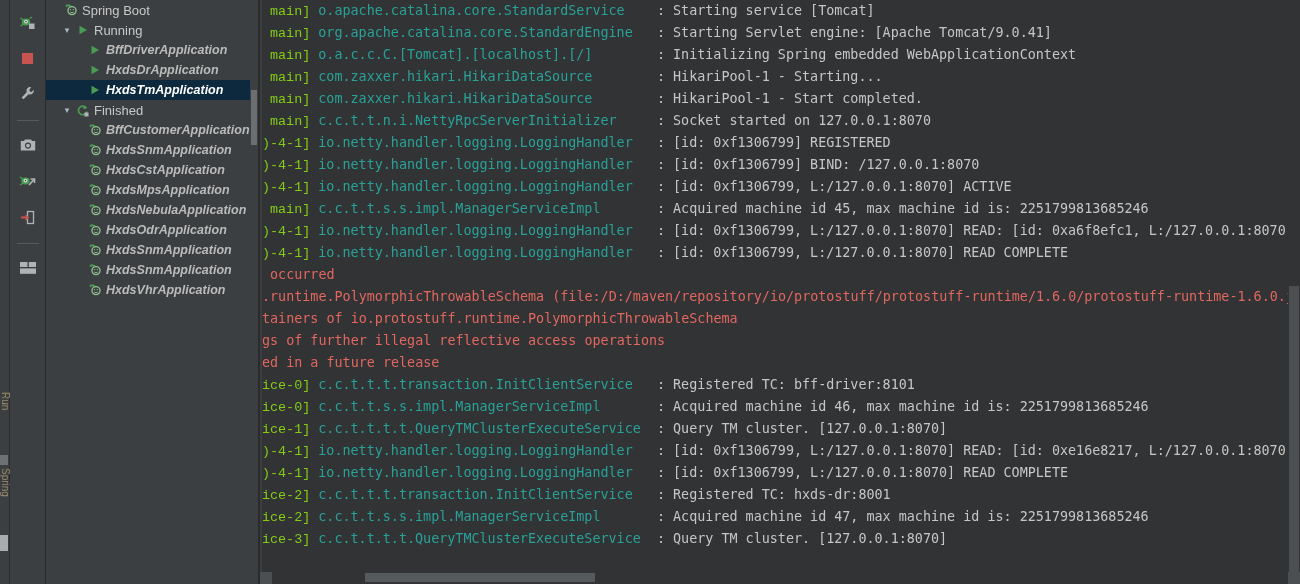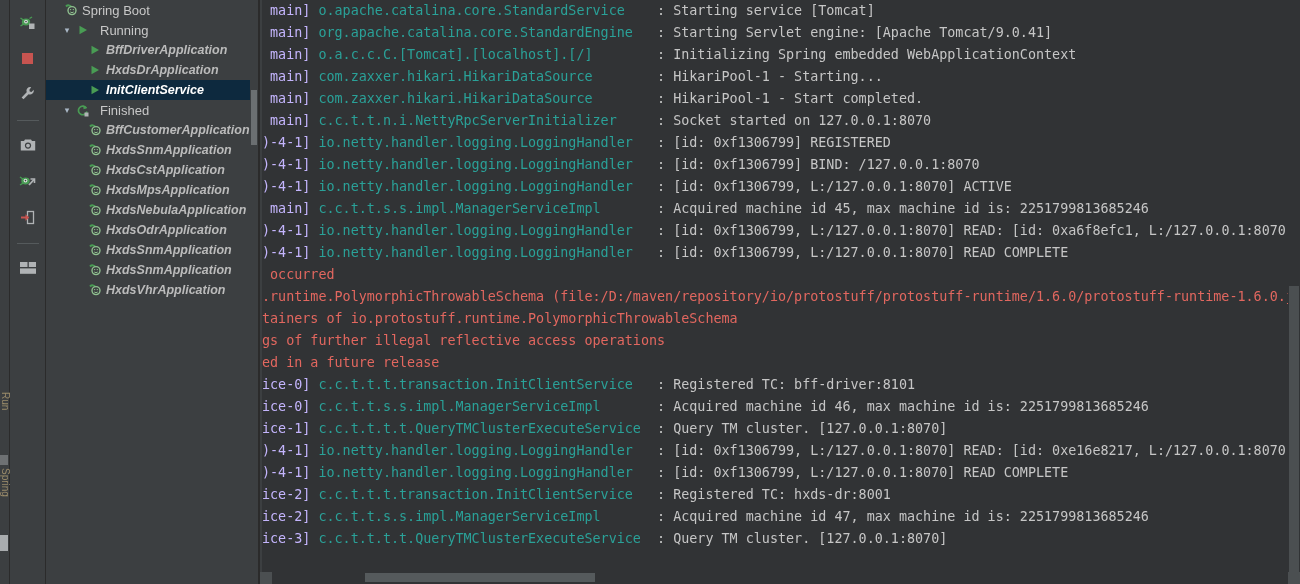--- a/index.html
+++ b/index.html
@@ -76,21 +76,21 @@
   .tree-row .twisty {
     width: 14px; min-width: 14px; display: flex;
     align-items: center; justify-content: center;
     color: #a9b7c6; font-size: 9px;
   }
   .tree-row .ticon {
     width: 17px; min-width: 17px; display: flex;
     align-items: center; justify-content: center;
   }
   .tree-row .tlabel { color: #bbbbbb; font-weight: bold; padding-left: 3px; }
-  .tree-row.group .tlabel { color: #c8c8c8; font-weight: normal; font-size: 13px; margin-left: 6px; }
+  .tree-row.group .tlabel { color: #c8c8c8; font-weight: normal; font-size: 13px; }
   .tree-row.root .tlabel { color: #c8c8c8; font-weight: normal; font-size: 13px; }
   .tree-row.selected .tlabel { color: #ffffff; }
 
   .indent-0 { padding-left: 2px; }
   .indent-1 { padding-left: 14px; }
   .indent-2 { padding-left: 40px; font-style: italic; }
 
   
   .tree-scroll-track {
     position: absolute; right: 0; top: 0; width: 8px; height: 584px;
@@ -117,21 +117,21 @@
     background: #3c3f41;
   }
   .log {
     position: absolute; left: 2px; top: 0;
     font-family: "DejaVu Sans Mono", monospace;
     font-size: 13.4px;
     line-height: 22px;
     white-space: pre;
   }
   .log-line { height: 22px; white-space: pre; }
-  .c-thread { color: #c4b5fd; }
+  .c-thread { color: #84cc16; font-family: Liberation Mono, monospace; }
   .c-logger { color: #2aa198; }
   .c-msg    { color: #c6c6c6; }
   .c-err    { color: #e2675f; }
 
   
   .h-scroll-track {
     position: absolute; left: 0; bottom: 0; height: 12px; width: 100%;
     background: #313335;
   }
   .h-scroll-thumb {
@@ -278,21 +278,21 @@
       </span>
       <span class="tlabel">HxdsDrApplication</span>
     </div>
 
     <div class="tree-row indent-2 selected">
       <span class="ticon">
         <svg width="12" height="12" viewBox="0 0 12 12">
             <path d="M2.5 1.8 L10 6 L2.5 10.2 Z" fill="#499c54"></path>
           </svg>
       </span>
-      <span class="tlabel">InitClientService</span>
+      <span class="tlabel">HxdsTmApplication</span>
     </div>
 
     <div class="tree-row group indent-1">
       <span class="twisty">▾</span>
       <span class="ticon">
         <svg width="13" height="13" viewBox="0 0 13 13">
           <path d="M10.4 4.2 A4.3 4.3 0 1 0 10.9 7.5" stroke="#499c54" stroke-width="1.7" fill="none"></path>
           <path d="M7.2 1.4 L11 3.9 L7.6 5.2 Z" fill="#499c54"></path>
           <rect x="8.5" y="8.5" width="4" height="4" fill="#b0b3b5"></rect>
         </svg>

